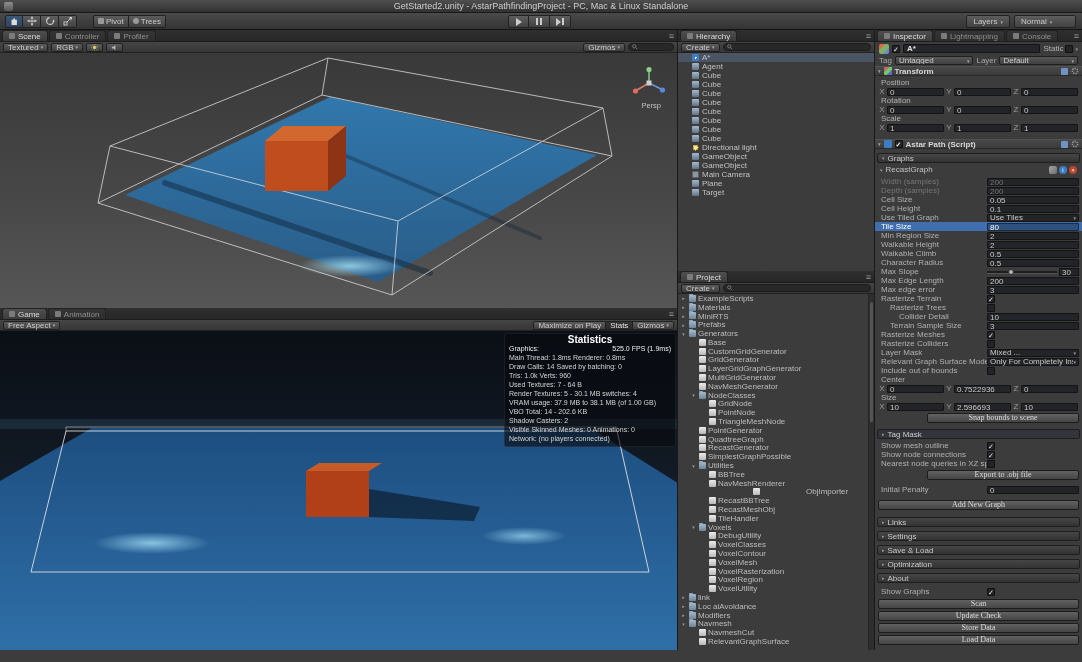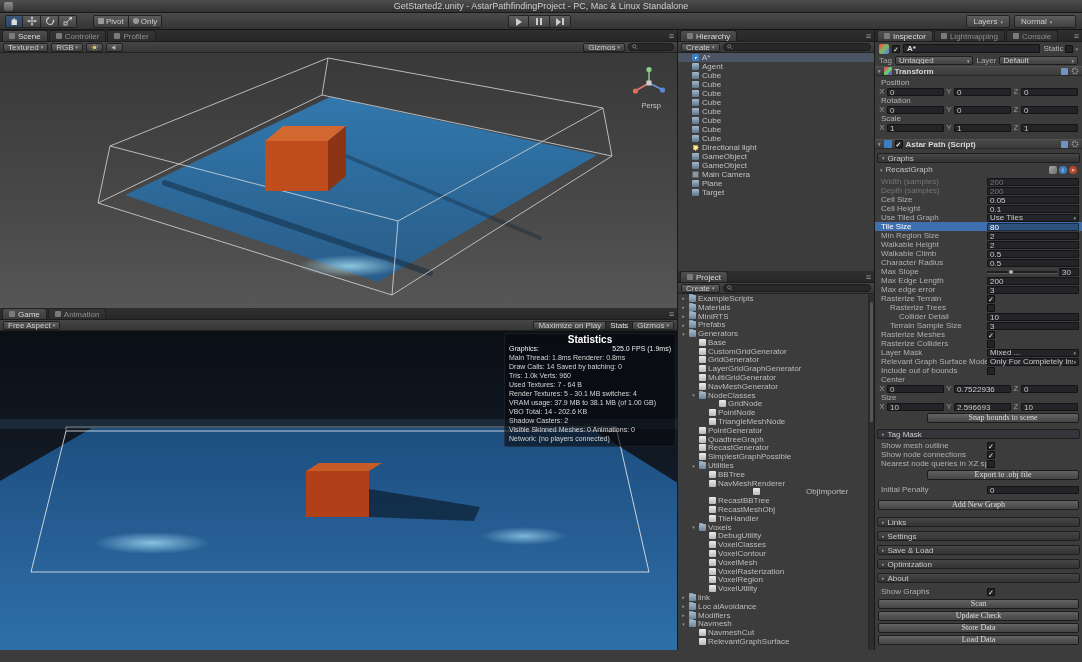--- a/index.html
+++ b/index.html
@@ -189,21 +189,21 @@
           </svg>
         </span>
     </div>
     <div id="pivotgroup" class="btngroup">
       <span class="btn" style="height:13px">
           <span class="mini"></span>
           <span>Pivot</span>
         </span>
       <span class="btn" style="height:13px">
           <span class="mini" style="border-radius:50%"></span>
-          <span>Only</span>
+          <span>Trees</span>
         </span>
     </div>
     <div id="playgroup">
       <span class="tool">
           <span class="playtri"></span>
         </span>
       <span class="tool">
           <span class="pausebars">
             <i></i>
             <i></i>
@@ -573,21 +573,21 @@
         <div class="prow" style="padding-left: 12px;">
           <span class="arrow"></span>
           <span class="picon i-script"></span>
           <span class="plabel">NavMeshGenerator</span>
         </div>
         <div class="prow" style="padding-left: 12px;">
           <span class="arrow">▾</span>
           <span class="picon i-folder"></span>
           <span class="plabel">NodeClasses</span>
         </div>
-        <div class="prow" style="padding-left: 32px;">
+        <div class="prow" style="padding-left: 22px;">
           <span class="arrow"></span>
           <span class="picon i-script"></span>
           <span class="plabel">GridNode</span>
         </div>
         <div class="prow" style="padding-left: 22px;">
           <span class="arrow"></span>
           <span class="picon i-script"></span>
           <span class="plabel">PointNode</span>
         </div>
         <div class="prow" style="padding-left: 22px;">

